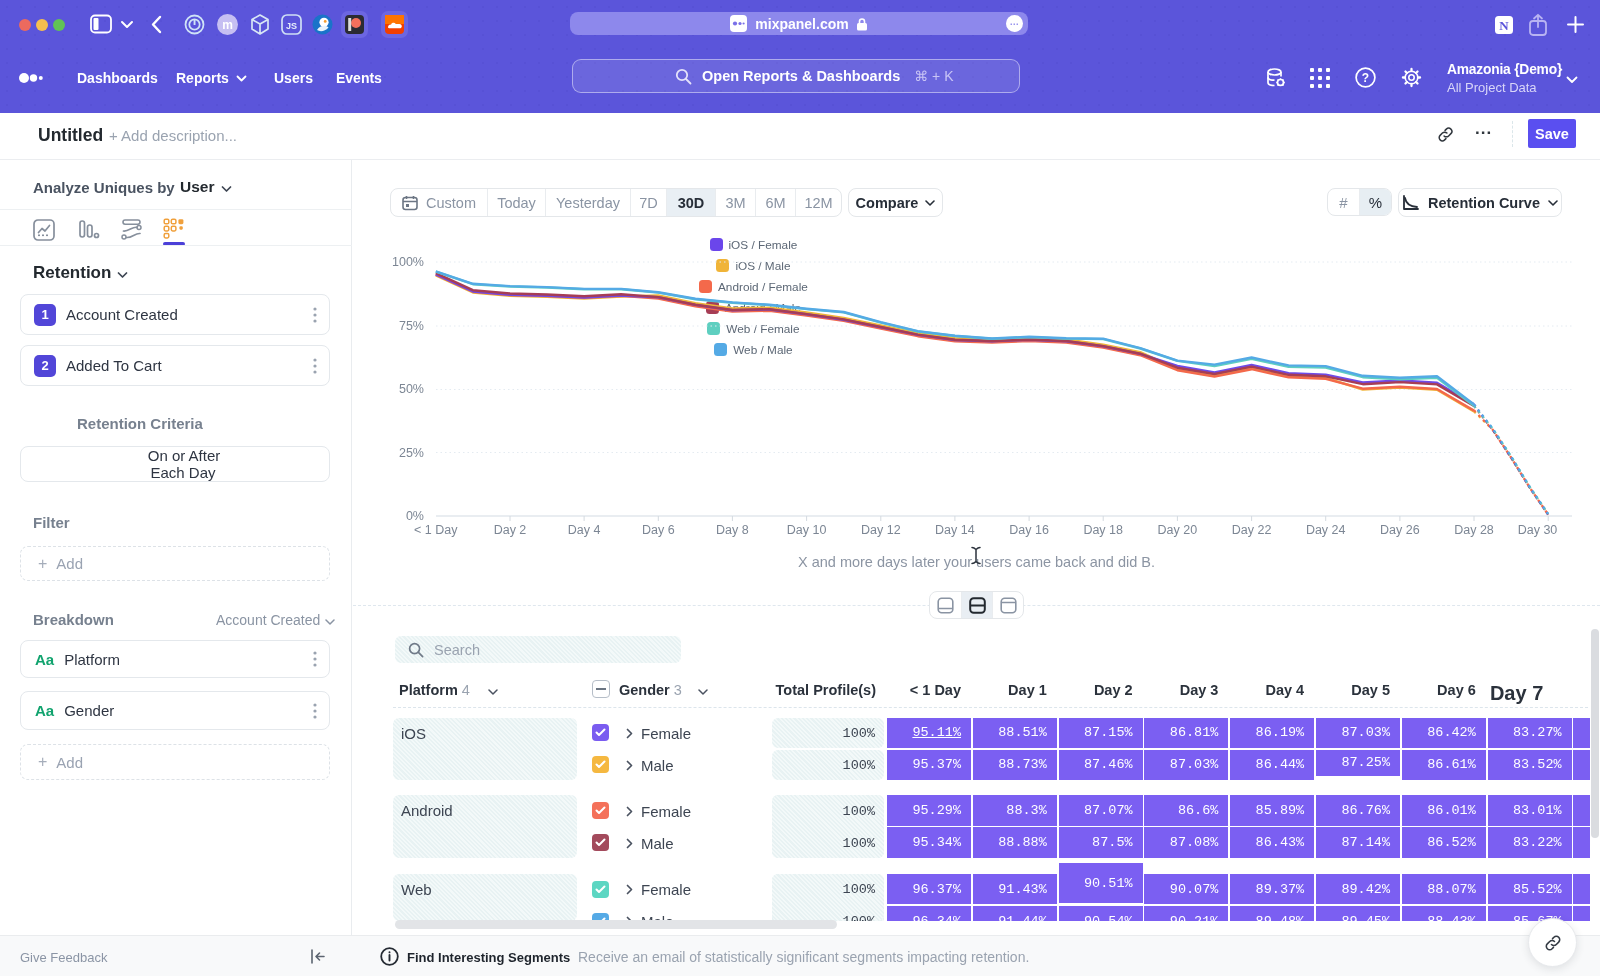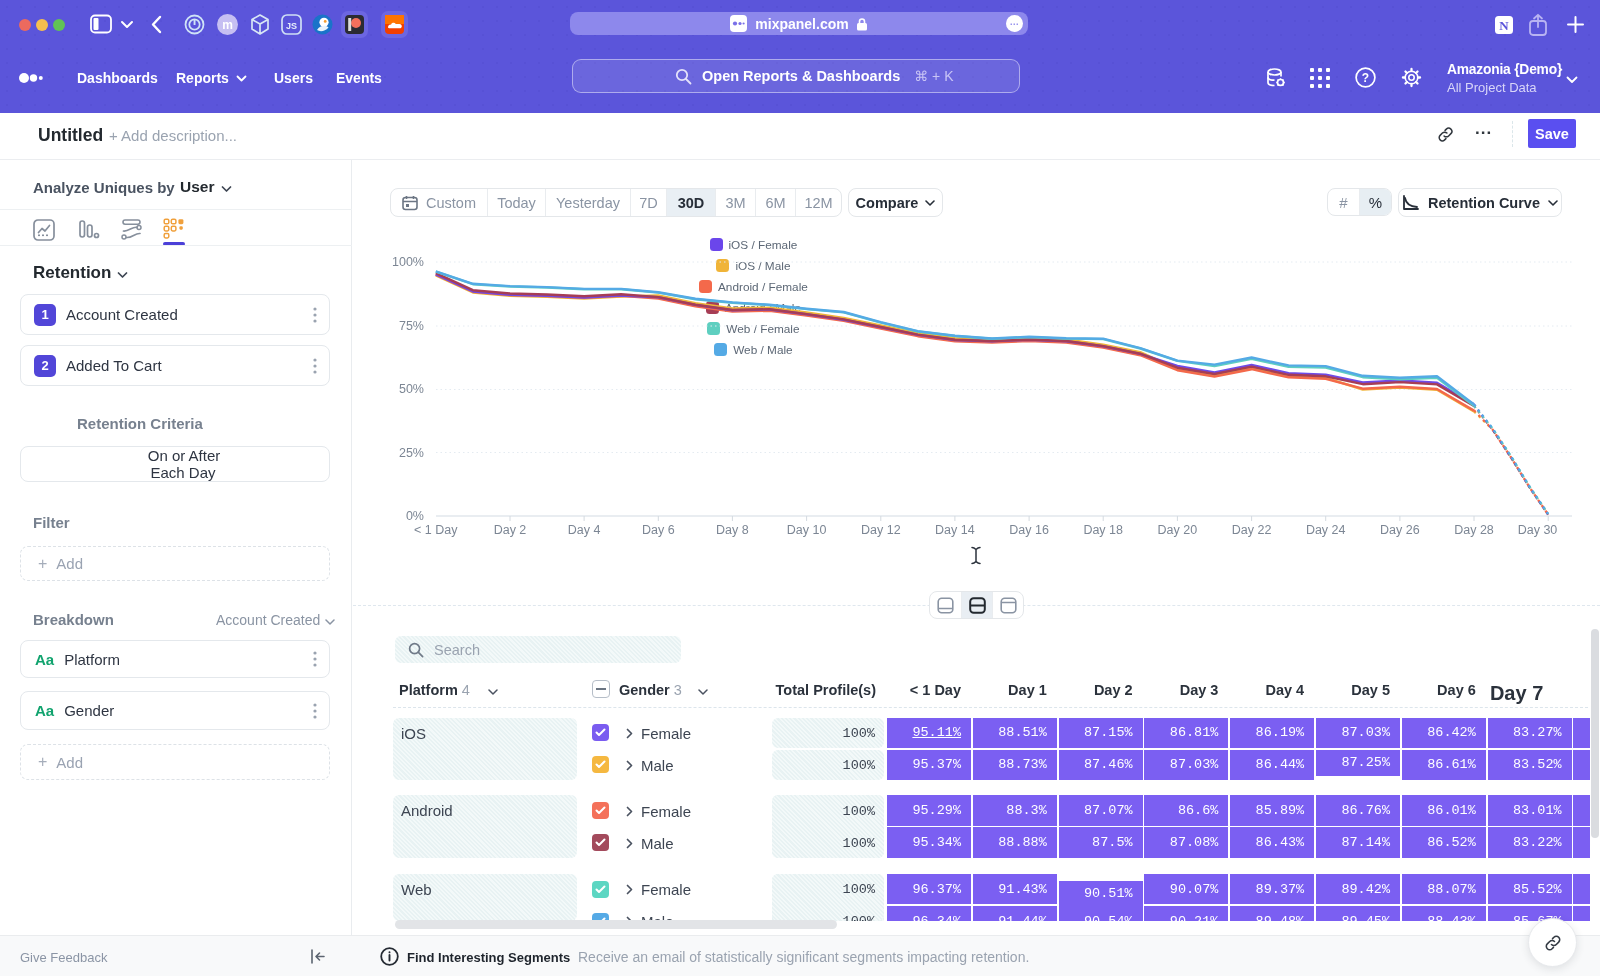--- a/index.html
+++ b/index.html
@@ -452,20 +452,21 @@
     <div class="axlabel" style="left:601.9px;top:363px;transform:translateX(-50%);">Day 14</div>
     <div class="axlabel" style="left:676.1px;top:363px;transform:translateX(-50%);">Day 16</div>
     <div class="axlabel" style="left:750.2px;top:363px;transform:translateX(-50%);">Day 18</div>
     <div class="axlabel" style="left:824.4px;top:363px;transform:translateX(-50%);">Day 20</div>
     <div class="axlabel" style="left:898.6px;top:363px;transform:translateX(-50%);">Day 22</div>
     <div class="axlabel" style="left:972.7px;top:363px;transform:translateX(-50%);">Day 24</div>
     <div class="axlabel" style="left:1046.9px;top:363px;transform:translateX(-50%);">Day 26</div>
     <div class="axlabel" style="left:1121.0px;top:363px;transform:translateX(-50%);">Day 28</div>
     <div class="axlabel" style="left:1184.5px;top:363px;transform:translateX(-50%);">Day 30</div>
 
+    <div class="abs" style="left:0;top:394px;width:1247px;text-align:center;color:#8c95a3;font-size:14.5px;">X and more days later your users came back and did B.</div>
     <svg class="abs" style="left:617px;top:386px;" width="12" height="19" viewBox="0 0 12 19">
       <path d="M2 1.5 C4 1.5 5 2.5 6 3.5 C7 2.5 8 1.5 10 1.5 M2 17.5 C4 17.5 5 16.5 6 15.5 C7 16.5 8 17.5 10 17.5 M6 3.5 V15.5" fill="none" stroke="#2b323c" stroke-width="1.5" stroke-linecap="round"></path>
     </svg>
 
     <div class="abs" style="left:0;top:445px;width:1247px;border-top:1px dashed #dfe7ee;"></div>
     <div class="seg abs" style="left:576px;top:431px;height:28px;background:#fff;">
       <div style="width:31px;">
         <svg width="17" height="17" viewBox="0 0 17 17">
             <rect x="1.2" y="1.2" width="14.6" height="14.6" rx="3.5" fill="#fff" stroke="#8a94a3" stroke-width="1.6"></rect>
             <line x1="1.2" y1="11.5" x2="15.8" y2="11.5" stroke="#8a94a3" stroke-width="1.6"></line>
@@ -607,21 +608,21 @@
             <path d="M1.5 4.5 L4 7 L9.5 1.5" fill="none" stroke="#fff" stroke-width="2" stroke-linecap="round" stroke-linejoin="round"></path>
           </svg>
         </div>
     <svg class="abs" style="left:273px;top:264.09999999999997px;" width="7" height="11" viewBox="0 0 7 11">
           <path d="M1.5 1.5 L5.5 5.5 L1.5 9.5" fill="none" stroke="#4a5260" stroke-width="1.7" stroke-linecap="round" stroke-linejoin="round"></path>
         </svg>
     <div class="rowlabel" style="left:288px;top:261.09999999999997px;">Female</div>
     <div class="abs mono" style="left:442px;top:262.09999999999997px;width:80px;text-align:right;font-size:13.5px;color:#3d4552;">100%</div>
     <div class="pcell" style="left:534px;top:253.89999999999998px;width:84px;height:30.5px;">96.37%</div>
     <div class="pcell" style="left:619.8px;top:253.89999999999998px;width:84px;height:30.5px;">91.43%</div>
-    <div class="pcell" style="left:705.6px;top:261px;width:84px;height:25px;">90.51%</div>
+    <div class="pcell" style="left:705.6px;top:243px;width:84px;height:40px;">90.51%</div>
     <div class="pcell" style="left:791.4px;top:253.89999999999998px;width:84px;height:30.5px;">90.07%</div>
     <div class="pcell" style="left:877.2px;top:253.89999999999998px;width:84px;height:30.5px;">89.37%</div>
     <div class="pcell" style="left:963px;top:253.89999999999998px;width:84px;height:30.5px;">89.42%</div>
     <div class="pcell" style="left:1048.8px;top:253.89999999999998px;width:84px;height:30.5px;">88.07%</div>
     <div class="pcell" style="left:1134.6px;top:253.89999999999998px;width:84px;height:30.5px;">85.52%</div>
     <div class="pcell" style="left:1220.4px;top:253.89999999999998px;width:17px;height:30.5px;"></div>
     <div class="cb" style="left:239px;top:292.59999999999997px;background:#55aae6;">
           <svg width="11" height="9" viewBox="0 0 11 9">
             <path d="M1.5 4.5 L4 7 L9.5 1.5" fill="none" stroke="#fff" stroke-width="2" stroke-linecap="round" stroke-linejoin="round"></path>
           </svg>

